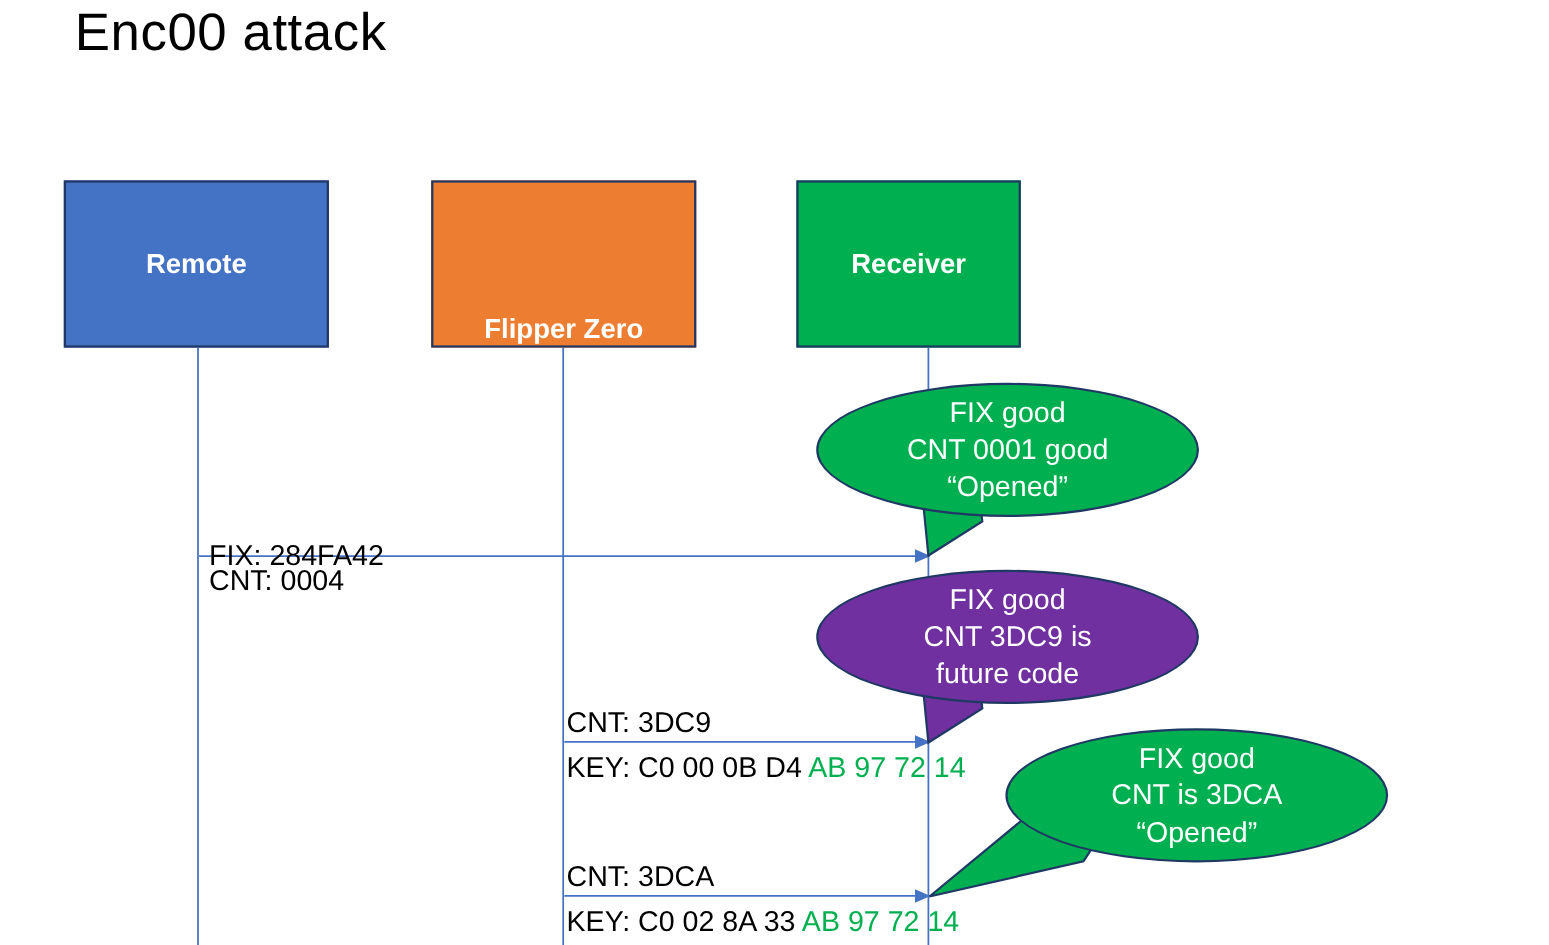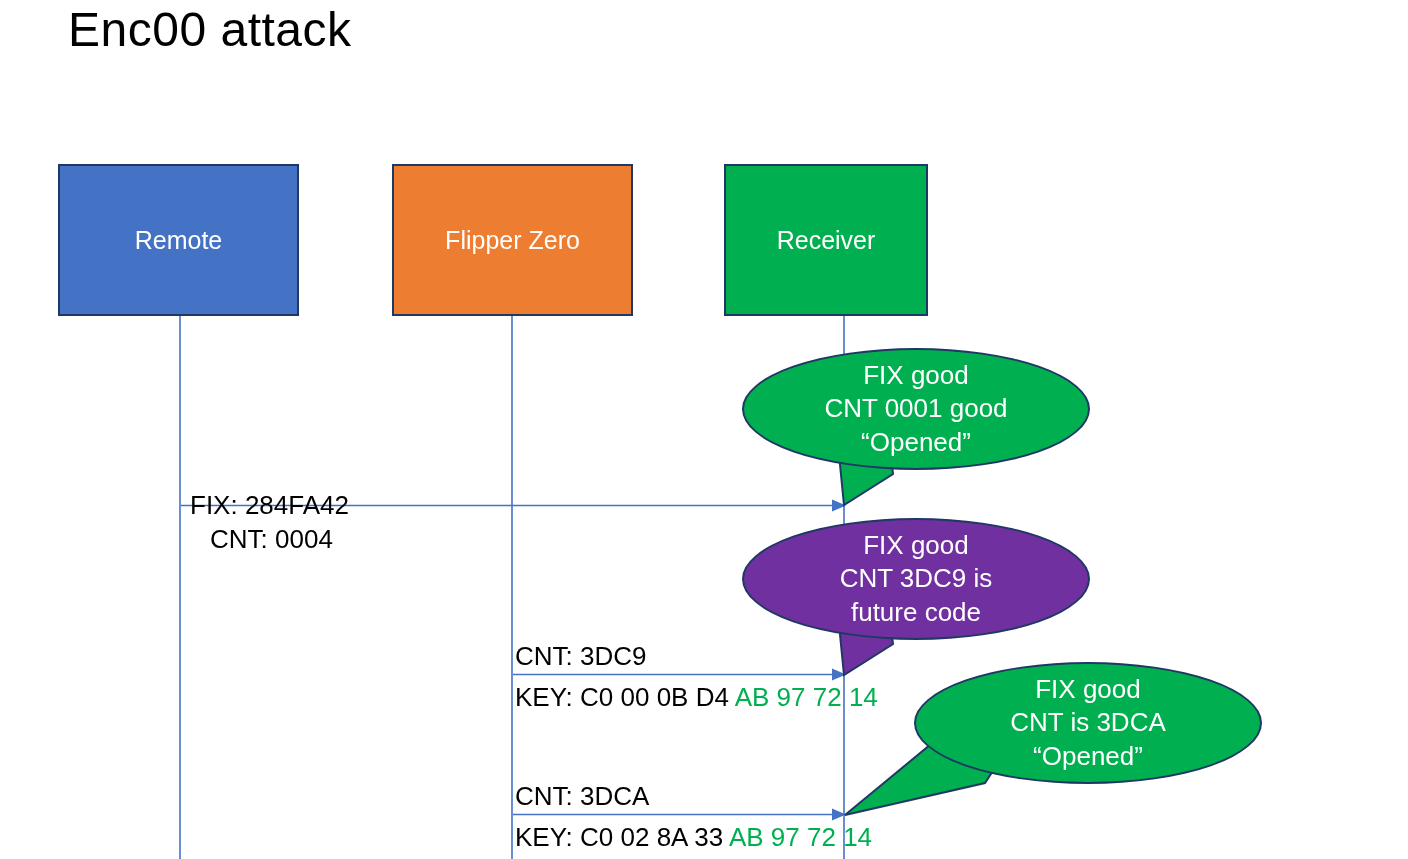--- a/index.html
+++ b/index.html
@@ -44,21 +44,21 @@
     position: absolute;
     box-sizing: border-box;
     border: 2px solid #1F3864;
     display: flex;
     align-items: center;
     justify-content: center;
   }
   .actor-label {
     color: #ffffff;
     font-size: 25px;
-    font-weight: 400;
+    font-weight: 700;
     white-space: nowrap;
   }
 
   
   .msg {
     position: absolute;
     font-size: 26px;
     color: #000000;
     white-space: nowrap;
     line-height: 1.16;
@@ -113,31 +113,31 @@
 
     <path d="M 942,735 L 1000,760 L 985,783 L 845,815 Z" fill="#00B050" stroke="#1F3864" stroke-width="2" stroke-linejoin="miter"></path>
   </svg>
 
   <div class="slide-title">Enc00 attack</div>
 
   <div class="actor-box" style="left:58px; top:164px; width:241px; height:152px; background:#4472C4;">
     <span class="actor-label">Remote</span>
   </div>
 
-  <div class="actor-box" style="left:392px; top:164px; width:241px; height:152px; background:#ED7D31;">
+  <div class="actor-box" style="left:392px; top:164px; width:241px; height:152px; background:#ED7D31;align-items:flex-end;">
     <span class="actor-label">Flipper Zero</span>
   </div>
 
   <div class="actor-box" style="left:724px; top:164px; width:204px; height:152px; background:#00B050;">
     <span class="actor-label">Receiver</span>
   </div>
 
   <div class="msg" style="left:190px; top:490px;">FIX: 284FA42</div>
 
-  <div class="msg" style="left:190px; top:524px;margin-left:20px;">CNT: 0004</div>
+  <div class="msg" style="left:190px; top:512px;">CNT: 0004</div>
 
 
   <div class="msg" style="left:515px; top:641px;">CNT: 3DC9</div>
 
   <div class="msg" style="left:515px; top:682px;">
     <span>KEY: C0 00 0B D4 </span><span class="hex-green-light">AB 97 72 14</span>
   </div>
 
   <div class="msg" style="left:515px; top:781px;">CNT: 3DCA</div>
 

